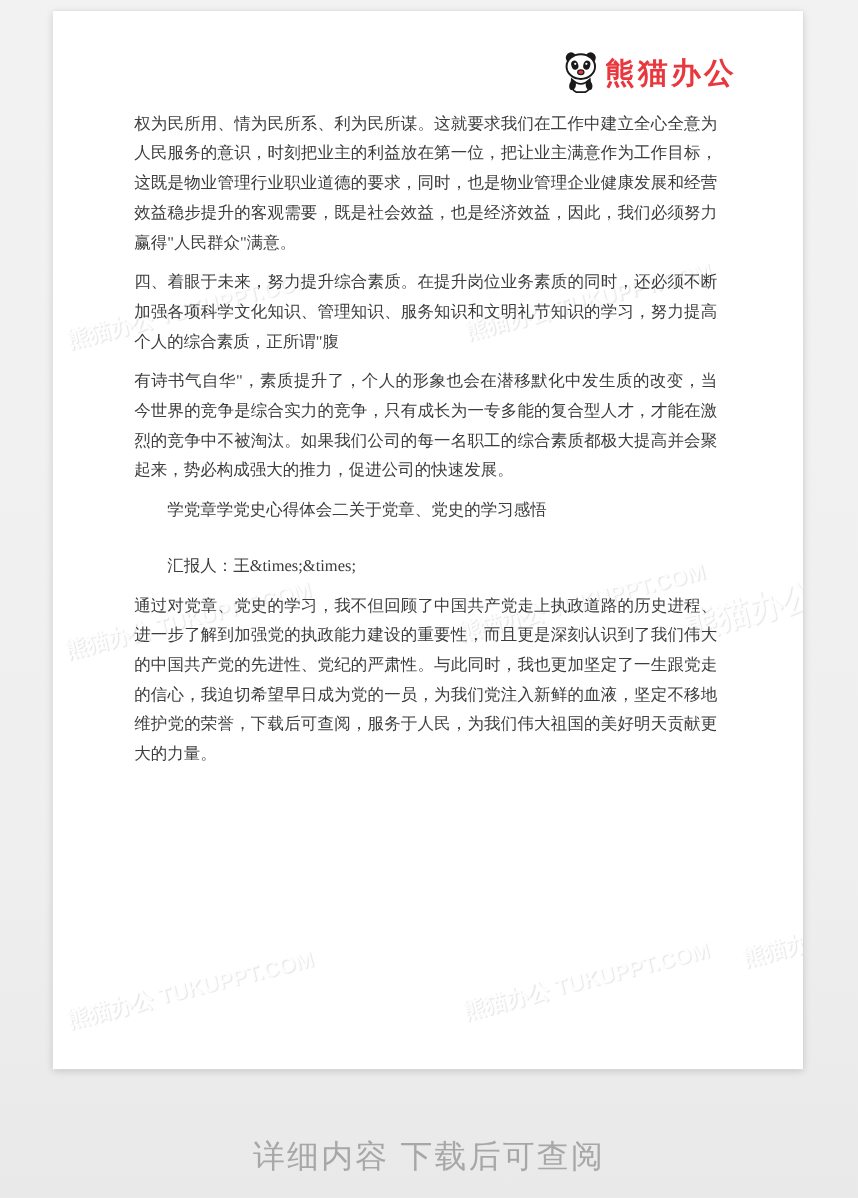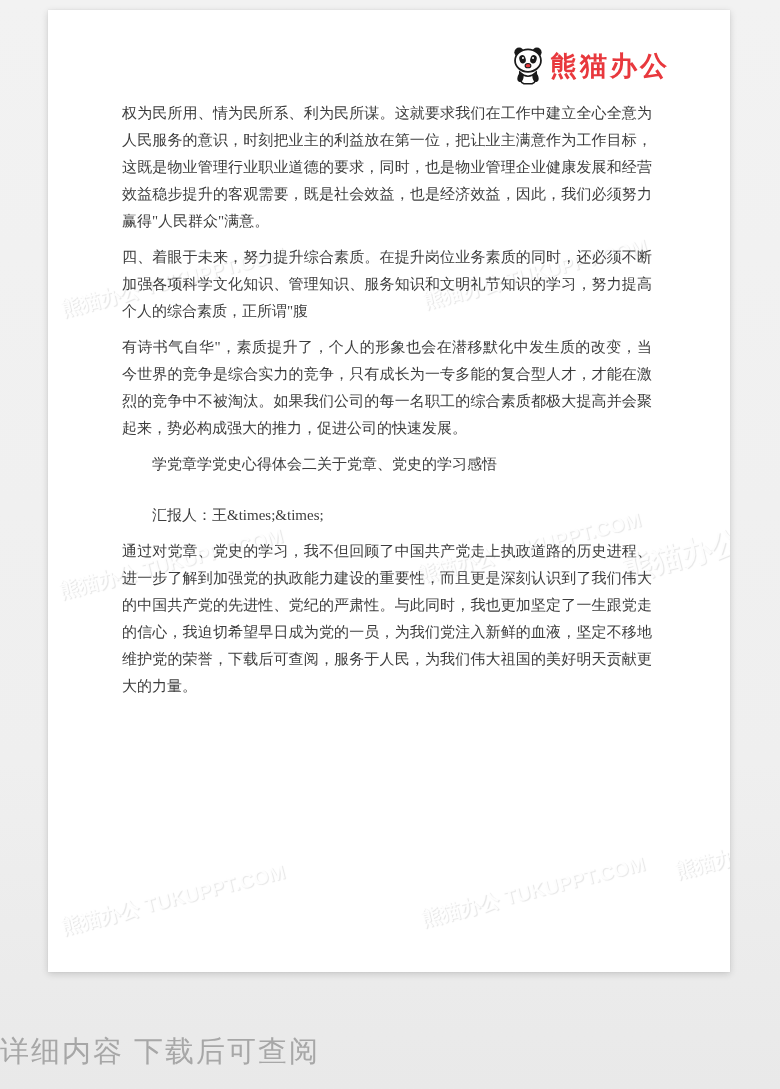--- a/index.html
+++ b/index.html
@@ -74,21 +74,21 @@
   .wm-7 { left: 370px; top: 868px; }
   .wm-8 { left: 624px; top: 820px; }
   
   .preview-footer {
     position: absolute;
     left: 0; right: 0;
     top: 1014px;
     height: 75px;
     display: flex;
     align-items: center;
-    justify-content: flex-start;
+    justify-content: center;
   }
   .preview-footer-text {
     font-family: "Liberation Sans", "DejaVu Sans", sans-serif;
     font-size: 29px;
     letter-spacing: 2px;
     color: #a7a7a7;
   }
 </style>
 </head>
 <body>

